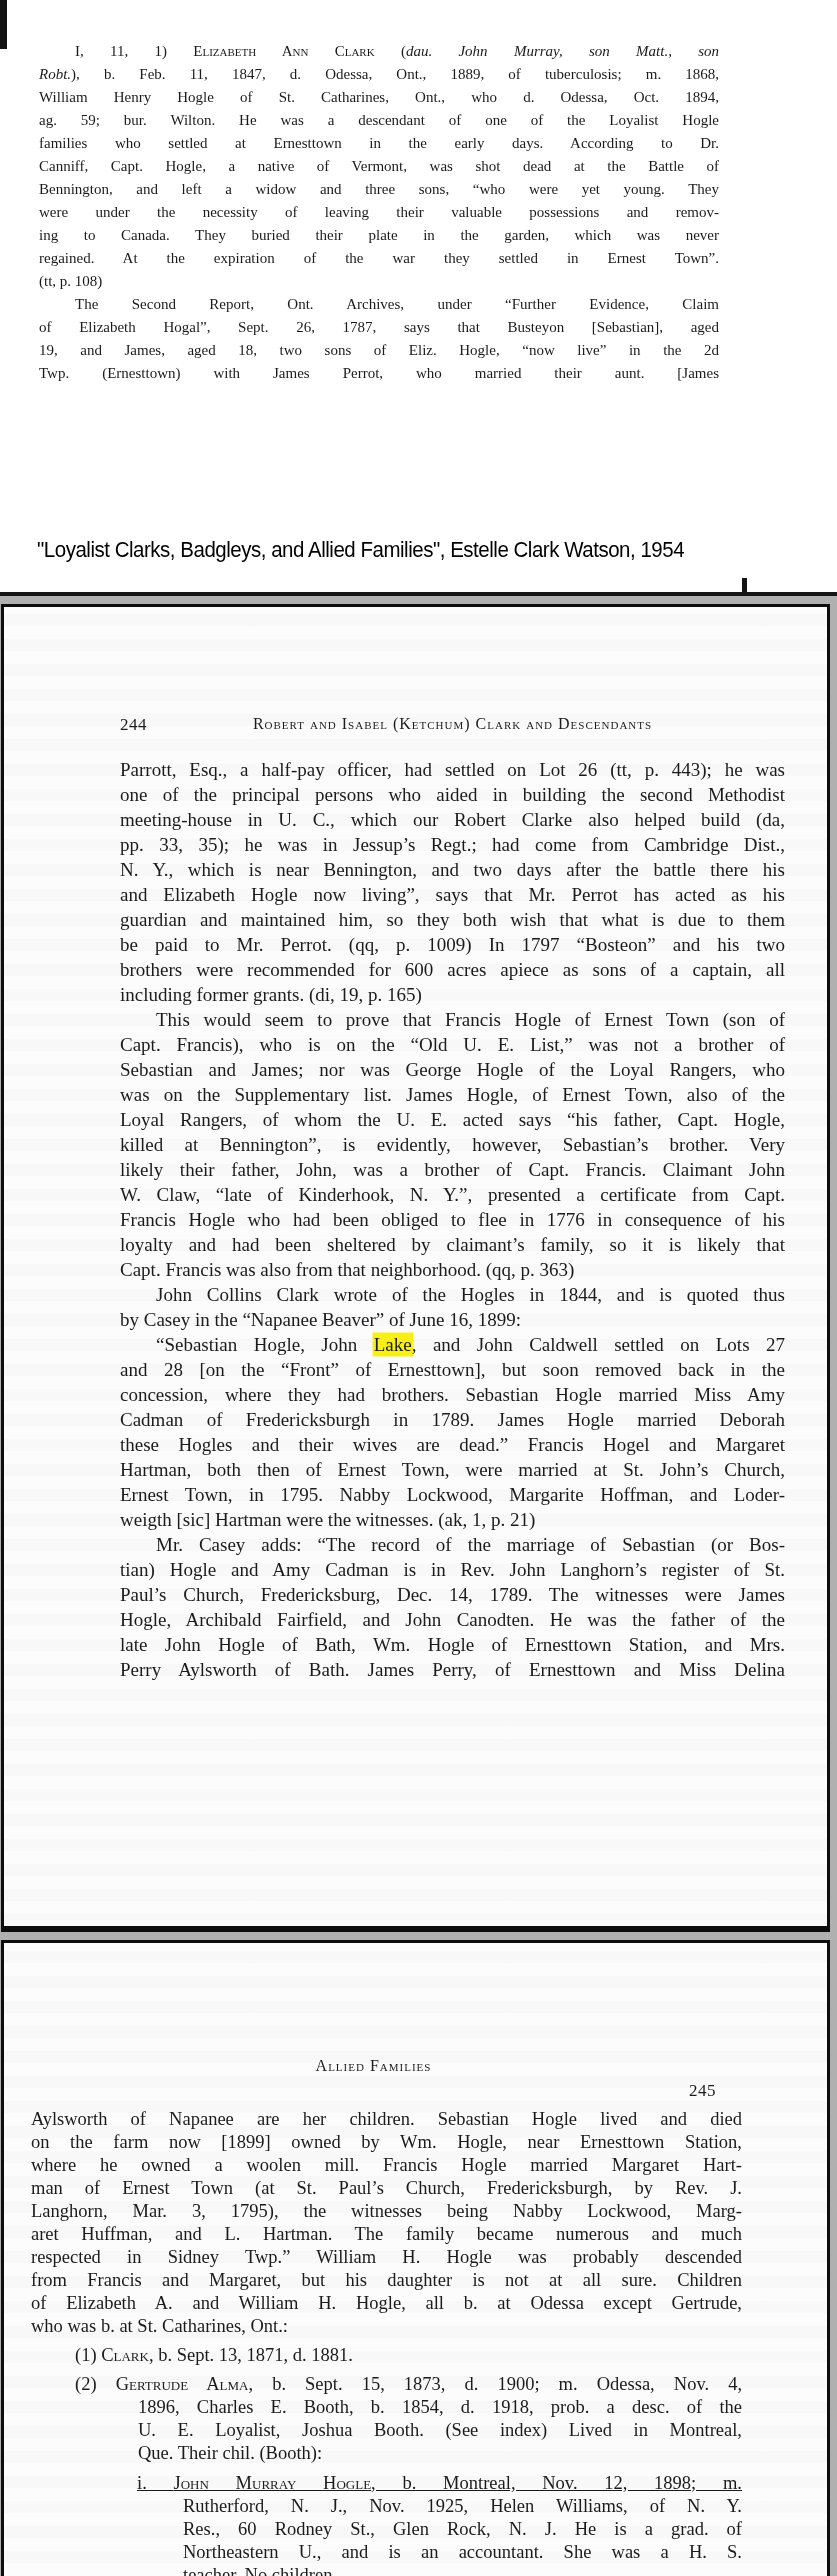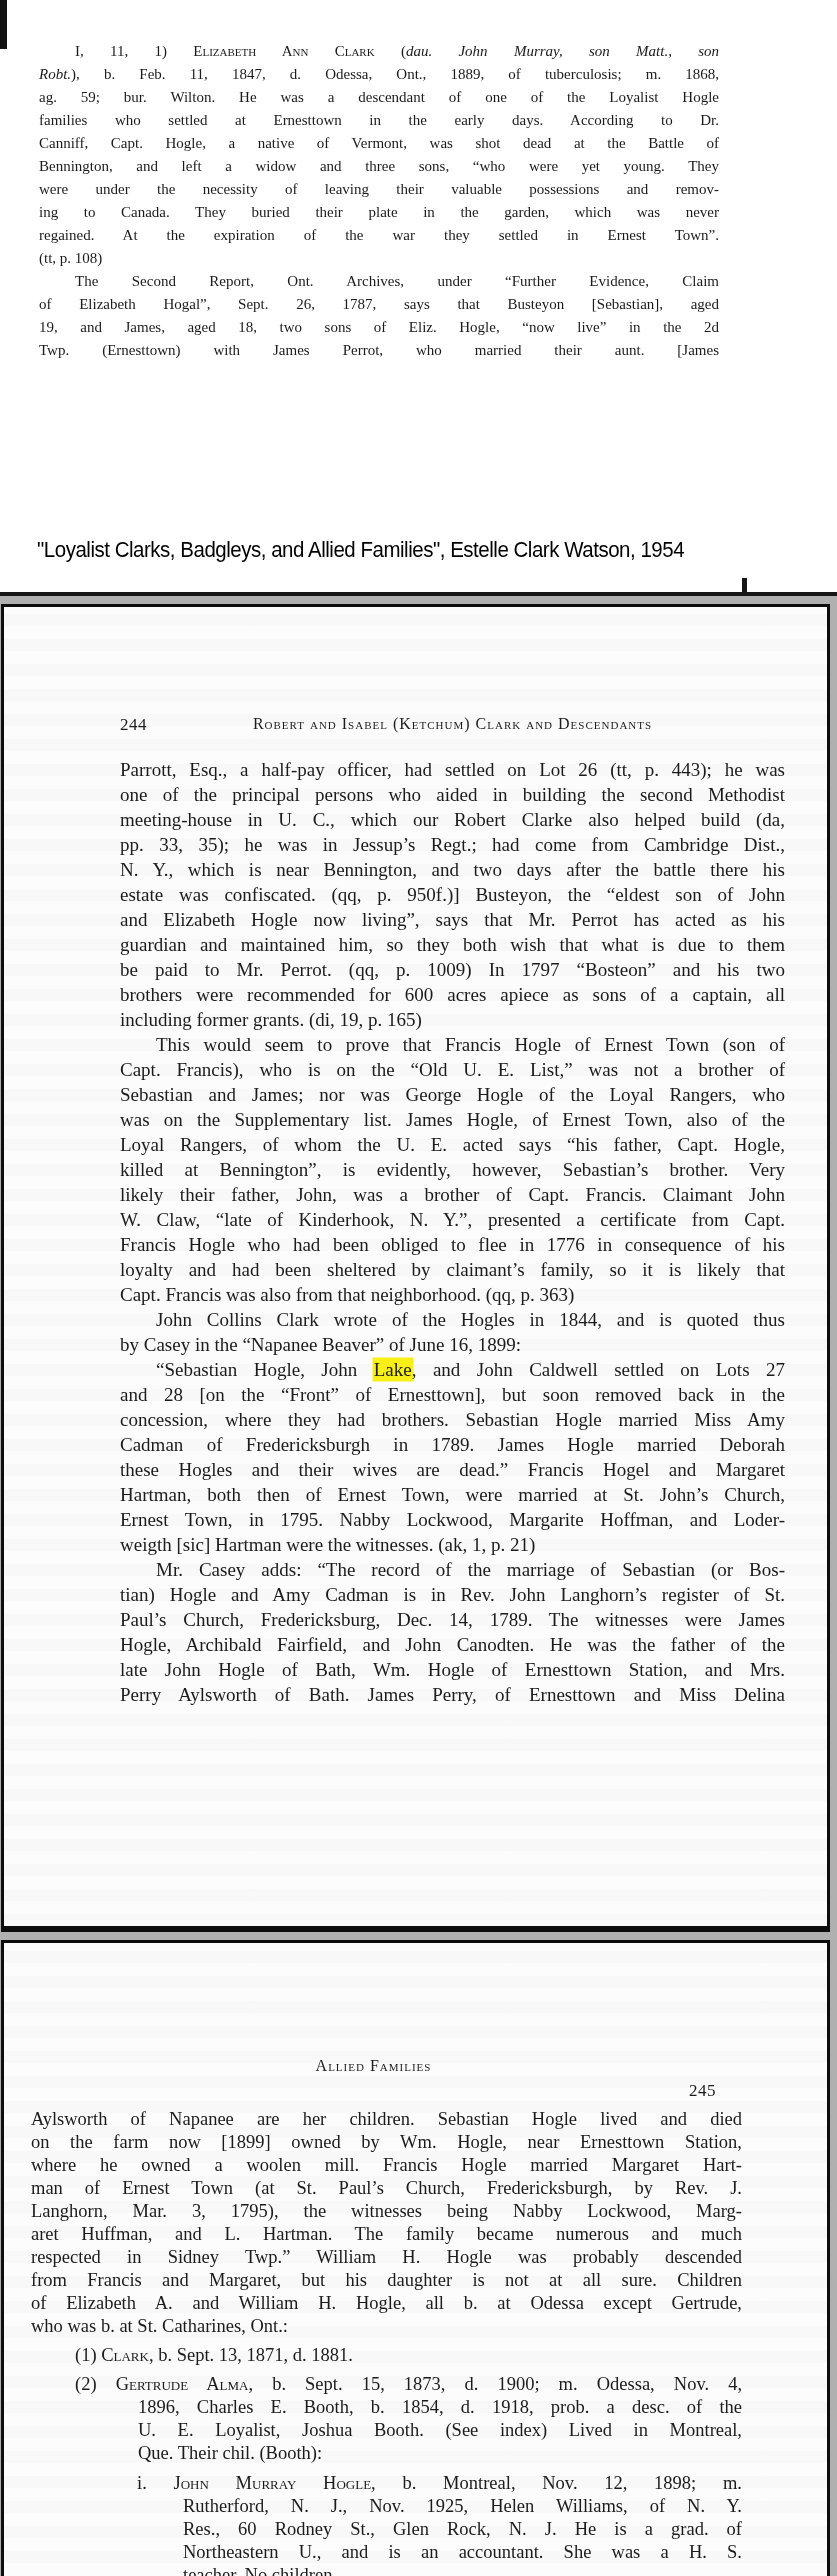--- a/index.html
+++ b/index.html
@@ -38,38 +38,39 @@
   .p245 .pbody{left:27px;top:165px;width:711px;font-size:18.5px;line-height:23px;}
 
   .line{text-align:justify;text-align-last:justify;}
   .line.s{text-align-last:left;}
   .line.ind{text-indent:36px;}
   .line.g{margin-top:6.2px;}
 
   
   .p245 .i1{margin-left:107px;text-indent:-63px;}
   .p245 .i1c{margin-left:107px;}
-  .p245 .i2{margin-left:152px;text-indent:-46px;}
+  .p245 .i2{margin-left:152px;text-indent:-46px;text-decoration:underline;}
   .p245 .i2c{margin-left:152px;}
 
   .sc{font-variant:small-caps;}
   .it{font-style:italic;}
   .hl{background:#f8ef17;box-shadow:0 0 0 1.5px #f8ef17;}
 </style>
 </head>
 <body>
 
 <div class="canvas">
 
   <section>
     <div class="notch"></div>
     <div class="frag">
 
     <div class="line ind">I, 11, 1) <span class="sc">Elizabeth Ann Clark</span> (<span class="it">dau. John Murray, son Matt., son</span></div>
         <div class="line"><span class="it">Robt.</span>), b. Feb. 11, 1847, d. Odessa, Ont., 1889, of tuberculosis; m. 1868,</div>
+        <div class="line">William Henry Hogle of St. Catharines, Ont., who d. Odessa, Oct. 1894,</div>
         <div class="line">ag. 59; bur. Wilton. He was a descendant of one of the Loyalist Hogle</div>
         <div class="line">families who settled at Ernesttown in the early days. According to Dr.</div>
         <div class="line">Canniff, Capt. Hogle, a native of Vermont, was shot dead at the Battle of</div>
         <div class="line">Bennington, and left a widow and three sons, “who were yet young. They</div>
         <div class="line">were under the necessity of leaving their valuable possessions and remov-</div>
         <div class="line">ing to Canada. They buried their plate in the garden, which was never</div>
         <div class="line">regained. At the expiration of the war they settled in Ernest Town”.</div>
         <div class="line s">(tt, p. 108)</div>
         <div class="line ind">The Second Report, Ont. Archives, under “Further Evidence, Claim</div>
         <div class="line">of Elizabeth Hogal”, Sept. 26, 1787, says that Busteyon [Sebastian], aged</div>
@@ -90,21 +91,20 @@
       <span class="pgnum">244</span>
       <span class="ptitle sc">Robert and Isabel (Ketchum) Clark and Descendants</span>
     </header>
     <div class="pbody">
 
     <div class="line">Parrott, Esq., a half-pay officer, had settled on Lot 26 (tt, p. 443); he was</div>
         <div class="line">one of the principal persons who aided in building the second Methodist</div>
         <div class="line">meeting-house in U. C., which our Robert Clarke also helped build (da,</div>
         <div class="line">pp. 33, 35); he was in Jessup’s Regt.; had come from Cambridge Dist.,</div>
         <div class="line">N. Y., which is near Bennington, and two days after the battle there his</div>
-        <div class="line">estate was confiscated. (qq, p. 950f.)] Busteyon, the “eldest son of John</div>
         <div class="line">and Elizabeth Hogle now living”, says that Mr. Perrot has acted as his</div>
         <div class="line">guardian and maintained him, so they both wish that what is due to them</div>
         <div class="line">be paid to Mr. Perrot. (qq, p. 1009) In 1797 “Bosteon” and his two</div>
         <div class="line">brothers were recommended for 600 acres apiece as sons of a captain, all</div>
         <div class="line s">including former grants. (di, 19, p. 165)</div>
         <div class="line ind">This would seem to prove that Francis Hogle of Ernest Town (son of</div>
         <div class="line">Capt. Francis), who is on the “Old U. E. List,” was not a brother of</div>
         <div class="line">Sebastian and James; nor was George Hogle of the Loyal Rangers, who</div>
         <div class="line">was on the Supplementary list. James Hogle, of Ernest Town, also of the</div>
         <div class="line">Loyal Rangers, of whom the U. E. acted says “his father, Capt. Hogle,</div>

